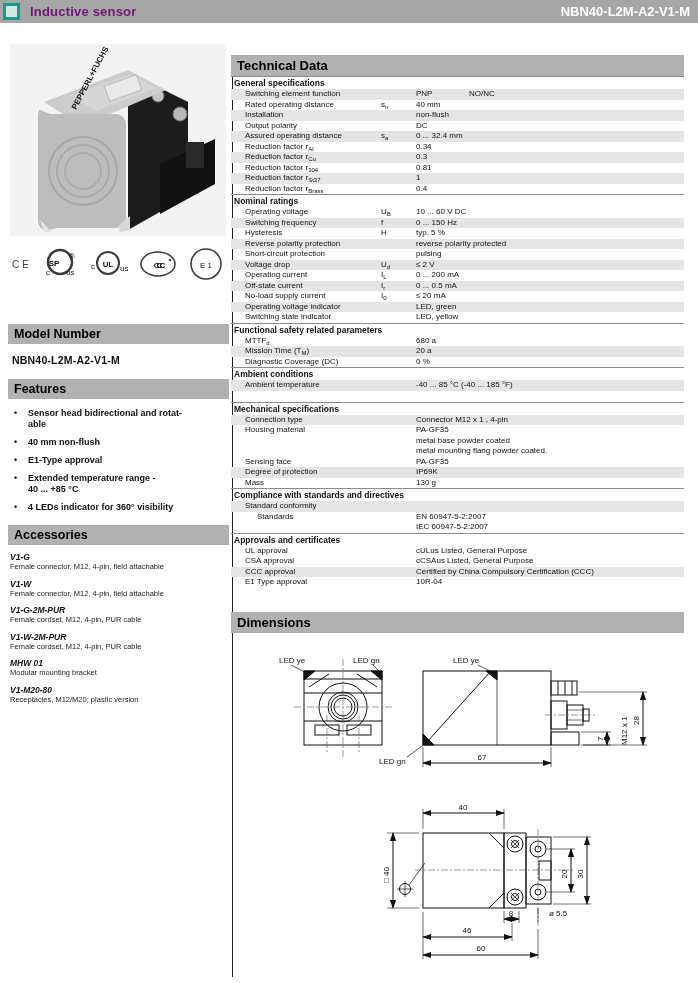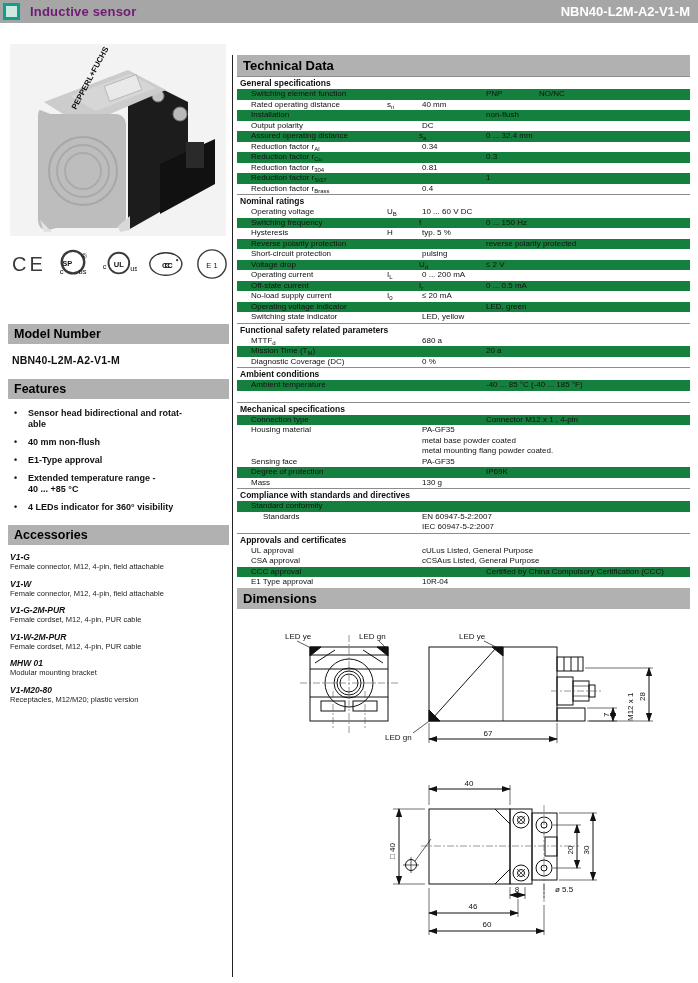--- a/index.html
+++ b/index.html
@@ -9,30 +9,30 @@
   
   .topbar { position:absolute; left:0; top:0; width:698px; height:23px; background:#a6a6a6;
             display:flex; align-items:center; }
   .logo-sq { width:17px; height:17px; margin-left:3px; background:#cfe8e0; border:3px solid #119e8d; }
   .topbar-title { font-weight:bold; font-size:13px; color:#701a75; margin-left:10px; letter-spacing:.2px; }
   .topbar-model { font-weight:bold; font-size:13px; color:#fff; margin-left:auto; margin-right:8px; }
 
   
   .left-col  { position:absolute; left:8px;  top:40px; width:221px; }
   .divider-v { position:absolute; left:232px; top:55px; width:1px; height:922px; background:#222; }
-  .right-col { position:absolute; left:237px; top:55px; width:453px; }
+  .right-col { position:absolute; left:231px; top:55px; width:453px; }
 
   .bar { background:#b1b1b1; font-weight:bold; color:#000; }
   .bar-lg { height:21px; font-size:13px; line-height:21px; padding-left:6px; }
   .bar-sm { height:20px; font-size:12.5px; line-height:20px; padding-left:6px; }
 
   
   .photo-box { width:216px; height:192px; margin:4px 0 8px 2px; background:#f3f3f3; }
   .certs { display:flex; align-items:center; gap:10px; margin:8px 0 0 4px; height:40px; }
-  .cert-txt { font-size:20px; letter-spacing:3px; color:#3a3a3a; font-weight:500; }
+  .cert-txt { font-size:10px; letter-spacing:3px; color:#3a3a3a; font-weight:500; }
 
   .model-sec { margin-top:40px; }
   .model-value { font-weight:bold; font-size:10.5px; padding:10px 0 0 4px; letter-spacing:.2px; }
 
   .features-sec { margin-top:13px; }
   .features-list { list-style:none; margin:9px 0 0 6px; }
   .features-list li { display:flex; font-size:9px; font-weight:bold; margin-bottom:7px; line-height:11px; }
   .features-list li .bullet { width:14px; flex:none; }
   .features-list li .ftxt { white-space:pre-line; }
 
@@ -40,30 +40,30 @@
   .acc-item { margin:7px 0 0 2px; }
   .acc-name { font-weight:bold; font-size:8.5px; line-height:10px;font-style:italic; }
   .acc-desc { font-size:7.5px; line-height:9.5px; color:#222; }
 
   
   .spec-section { margin-top:0; }
   .spec-section.gap { margin-top:11px; }
   .spec-section-title { font-weight:bold; font-size:8.5px; line-height:11px; border-top:1.5px solid #8c8c8c;
                         padding:1px 0 0 3px; }
   .spec-row { display:flex; font-size:8px; line-height:10.5px; min-height:10.5px; }
-  .spec-row.shade { background:#15803d;gap:32px; }
+  .spec-row.shade { background:#e5e5e5; }
   .cell-label { flex:none; width:150px; padding-left:14px; }
   .cell-label.ind2 { padding-left:26px; }
   .cell-sym { flex:none; width:35px; }
   .cell-value { flex:1; white-space:pre-line; }
   .cell-value .v1 { display:inline-block; width:53px; }
   sub { font-size:6px; vertical-align:-1.5px; line-height:0; }
 
   
-  .dims-bar { margin-top:0; }
+  .dims-bar { margin-top:24px; }
   svg text { font-family:"Liberation Sans", sans-serif; font-size:8px; fill:#111; }
   .tech-drawing { display:block; }
 </style>
 </head>
 <body>
 
 <div class="topbar">
   <div class="logo-sq"></div>
   <div class="topbar-title">Inductive sensor</div>
   <div class="topbar-model">NBN40-L2M-A2-V1-M</div>

